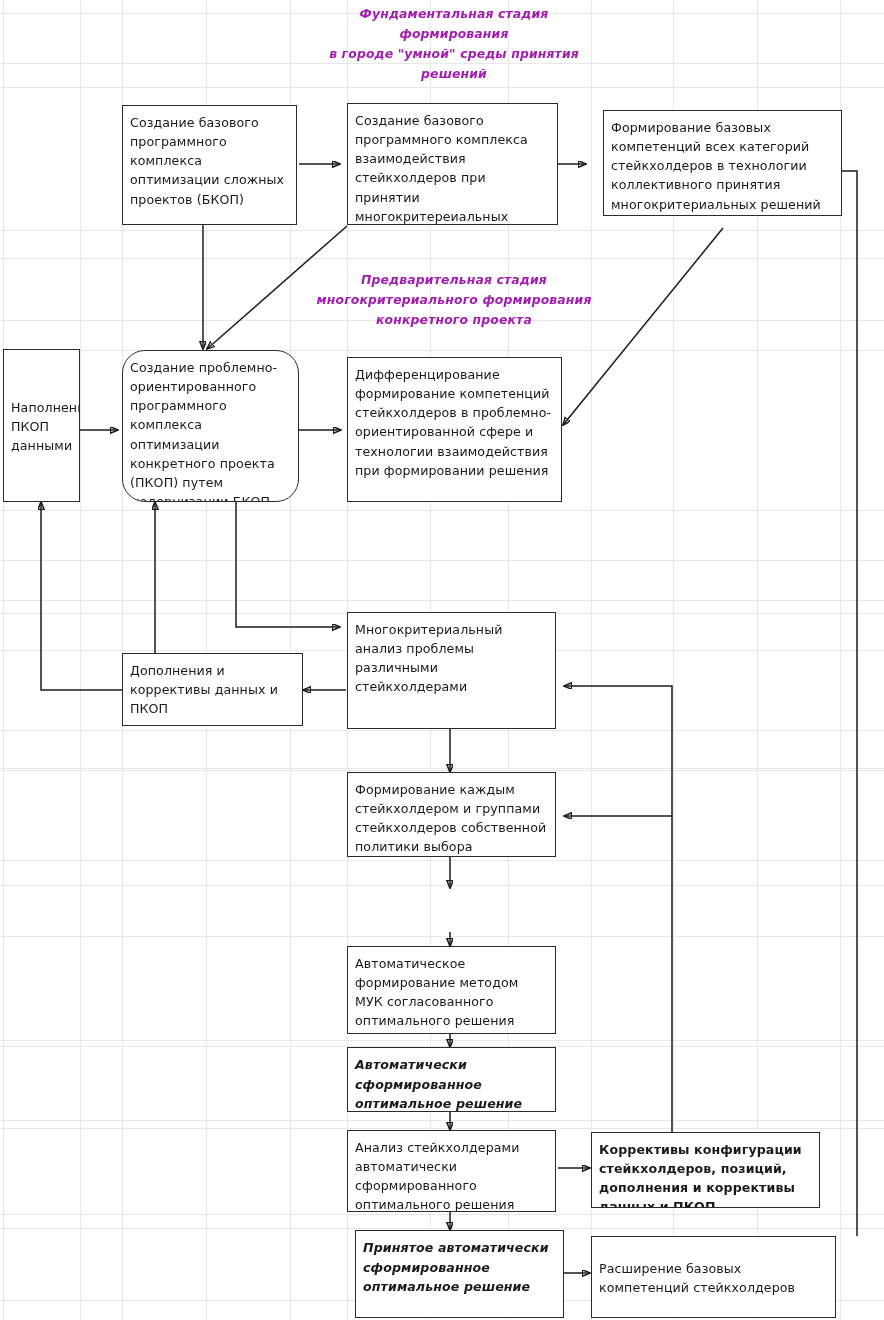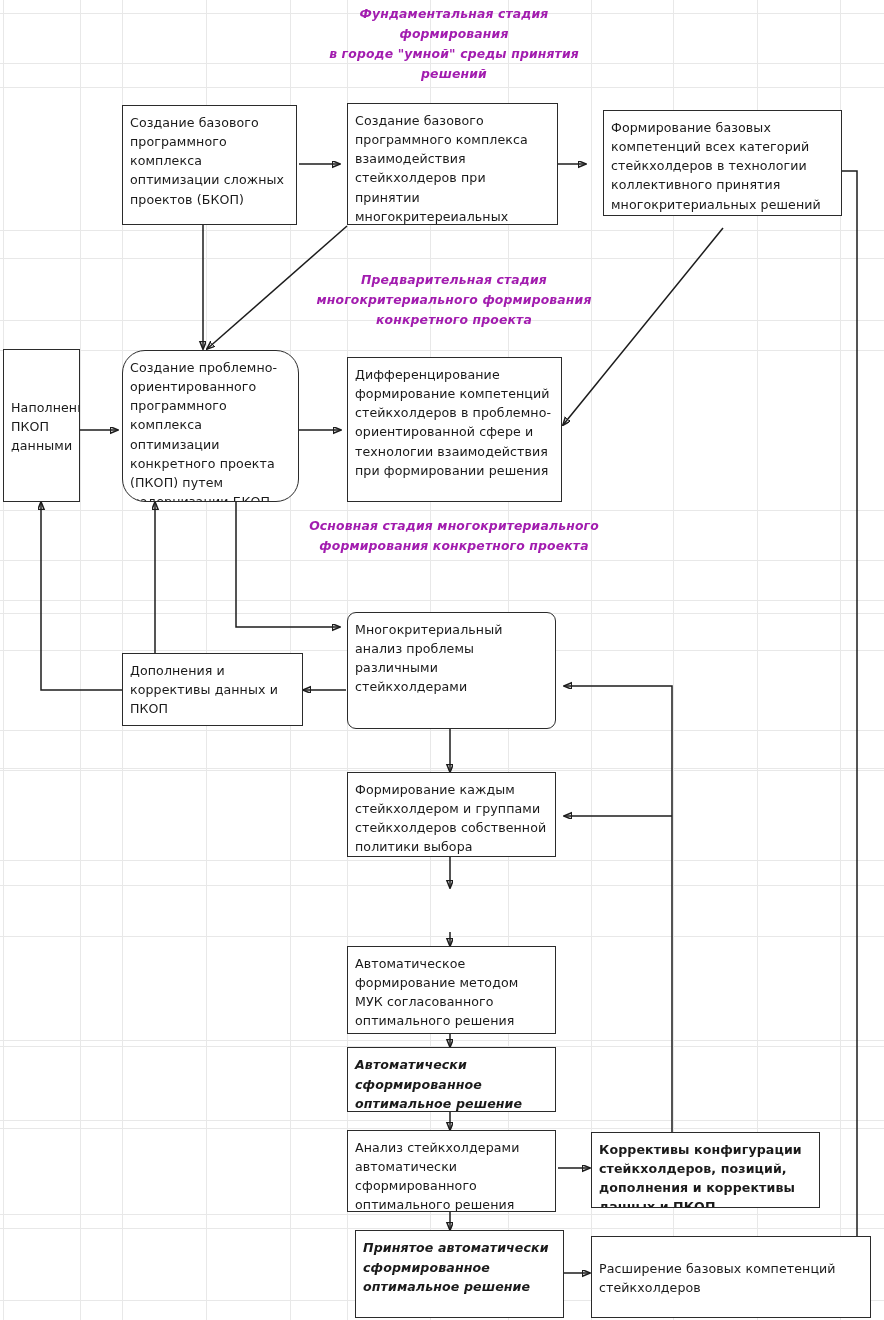--- a/index.html
+++ b/index.html
@@ -153,49 +153,45 @@
     <div>в городе "умной" среды принятия</div>
     <div>решений</div>
   </div>
 
   <div class="stage" style="left:292px;top:270px;width:300px;">
     <div>Предварительная стадия</div>
     <div>многокритериального формирования</div>
     <div>конкретного проекта</div>
   </div>
 
-  <div class="stage" style="left:282px;top:516px;width:320px;">
-    <div>Основная стадия многокритериального</div>
-    <div>формирования конкретного проекта</div>
-  </div>
 
   <div class="box" style="left:122px;top:105px;width:175px;height:120px;">Создание базового программного комплекса оптимизации сложных проектов (БКОП)</div>
 
   <div class="box" style="left:347px;top:103px;width:211px;height:122px;">Создание базового программного комплекса взаимодействия стейкхолдеров при принятии многокритереиальных решений по технологии МУК</div>
 
   <div class="box" style="left:591px;top:110px;width:239px;height:106px;margin-left:12px;">Формирование базовых компетенций всех категорий стейкхолдеров в  технологии коллективного принятия многокритериальных  решений</div>
 
   <div class="box vcenter" style="left:3px;top:349px;width:77px;height:153px;">Наполнение ПКОП данными</div>
 
   <div class="box" style="left:122px;top:350px;width:177px;height:152px;border-radius:23px;">Создание проблемно-ориентированного программного комплекса оптимизации конкретного проекта (ПКОП) путем модернизации БКОП</div>
 
   <div class="box" style="left:122px;top:653px;width:181px;height:73px;">Дополнения и коррективы данных и ПКОП</div>
 
   <div class="box" style="left:347px;top:357px;width:215px;height:145px;">Дифференцирование формирование компетенций стейкхолдеров в проблемно-ориентированной сфере и технологии взаимодействия при формировании  решения</div>
 
-  <div class="box" style="left:347px;top:612px;width:209px;height:117px;border-radius:9px;">Многокритериальный анализ проблемы различными стейкхолдерами</div>
+  <div class="box" style="left:347px;top:612px;width:209px;height:117px;">Многокритериальный анализ проблемы различными стейкхолдерами</div>
 
   <div class="box" style="left:347px;top:772px;width:209px;height:85px;">Формирование  каждым стейкхолдером и группами стейкхолдеров собственной политики выбора</div>
 
 
   <div class="box" style="left:347px;top:946px;width:209px;height:88px;">Автоматическое формирование методом МУК согласованного оптимального решения</div>
 
   <div class="box em" style="left:347px;top:1047px;width:209px;height:65px;">Автоматически сформированное оптимальное решение</div>
 
   <div class="box" style="left:347px;top:1130px;width:209px;height:82px;">Анализ стейкхолдерами автоматически сформированного оптимального решения</div>
 
   <div class="box em" style="left:347px;top:1230px;width:209px;height:88px;margin-left:8px;">Принятое автоматически сформированное оптимальное решение</div>
 
   <div class="box" style="left:591px;top:1132px;width:229px;height:76px;font-weight:bold;">Коррективы конфигурации стейкхолдеров, позиций, дополнения и коррективы данных и ПКОП</div>
 
-  <div class="box vcenter" style="left:591px;top:1236px;width:280px;height:82px;">Расширение базовых компетенций стейкхолдеров</div>
+  <div class="box vcenter" style="left:591px;top:1236px;width:245px;height:82px;">Расширение базовых компетенций стейкхолдеров</div>
 
 </div>
 
 </body></html>

